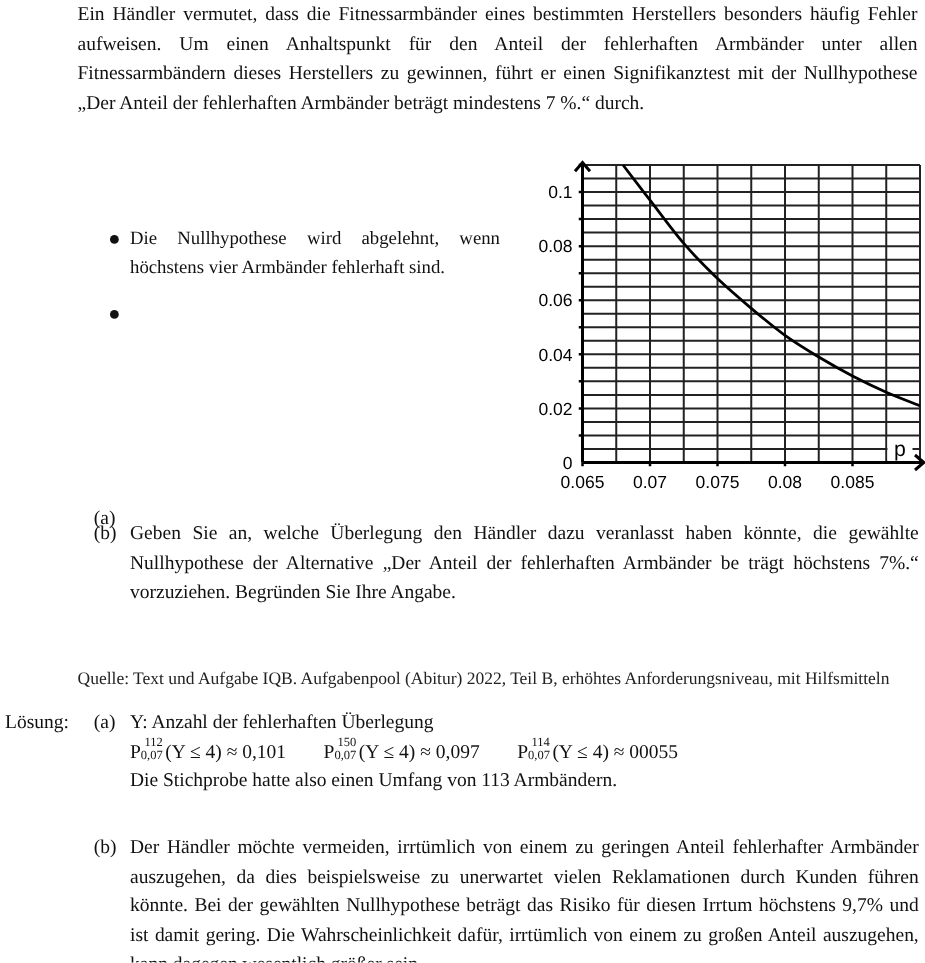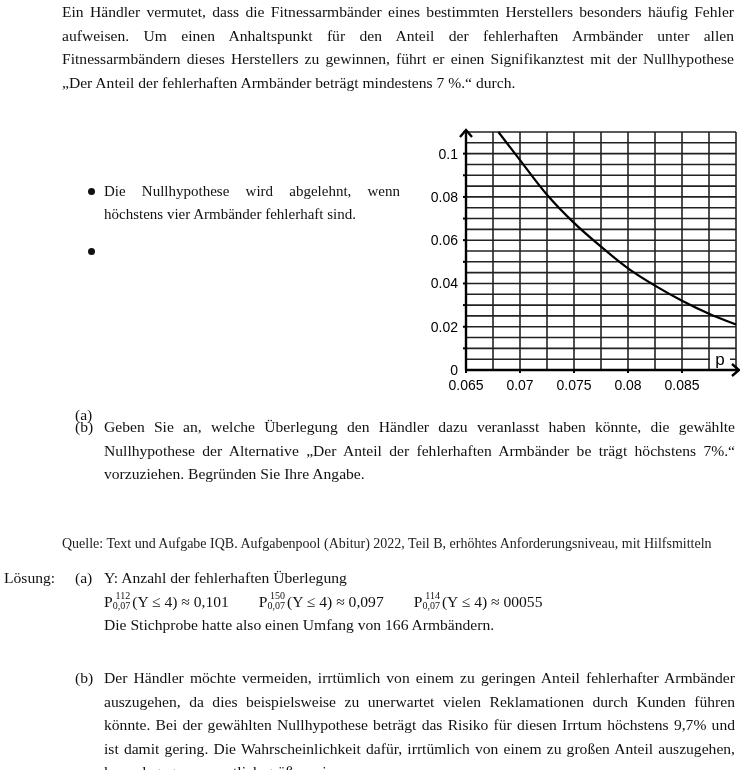--- a/index.html
+++ b/index.html
@@ -179,21 +179,21 @@
             </span><span>(Y ≤ 4) ≈ 0,101</span></span>
         <span class="pterm">P<span class="stack">
               <span>150</span>
               <span>0,07</span>
             </span><span>(Y ≤ 4) ≈ 0,097</span></span>
         <span class="pterm">P<span class="stack">
               <span>114</span>
               <span>0,07</span>
             </span><span>(Y ≤ 4) ≈ 00055</span></span>
       </div>
-      <div>Die Stichprobe hatte also einen Umfang von 166 Armbändern.</div>
+      <div>Die Stichprobe hatte also einen Umfang von 113 Armbändern.</div>
     </div>
   </div>
 
   <div class="sol-item" style="top:100px;">
     <span class="lbl">(b)</span>
     <div class="body">Der Händler möchte vermeiden, irrtümlich von einem zu geringen Anteil fehlerhafter Armbänder auszugehen, da dies beispielsweise zu unerwartet vielen Reklamationen durch Kunden führen könnte. Bei der gewählten Nullhypothese beträgt das Risiko für diesen Irrtum höchstens 9,7% und ist damit gering. Die Wahrscheinlichkeit dafür, irrtümlich von einem zu großen Anteil auszugehen, kann dagegen wesentlich größer sein.</div>
   </div>
 </div>
 
 </body></html>

